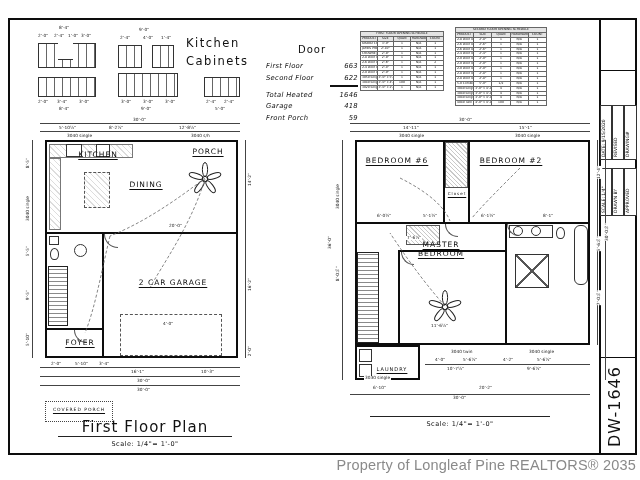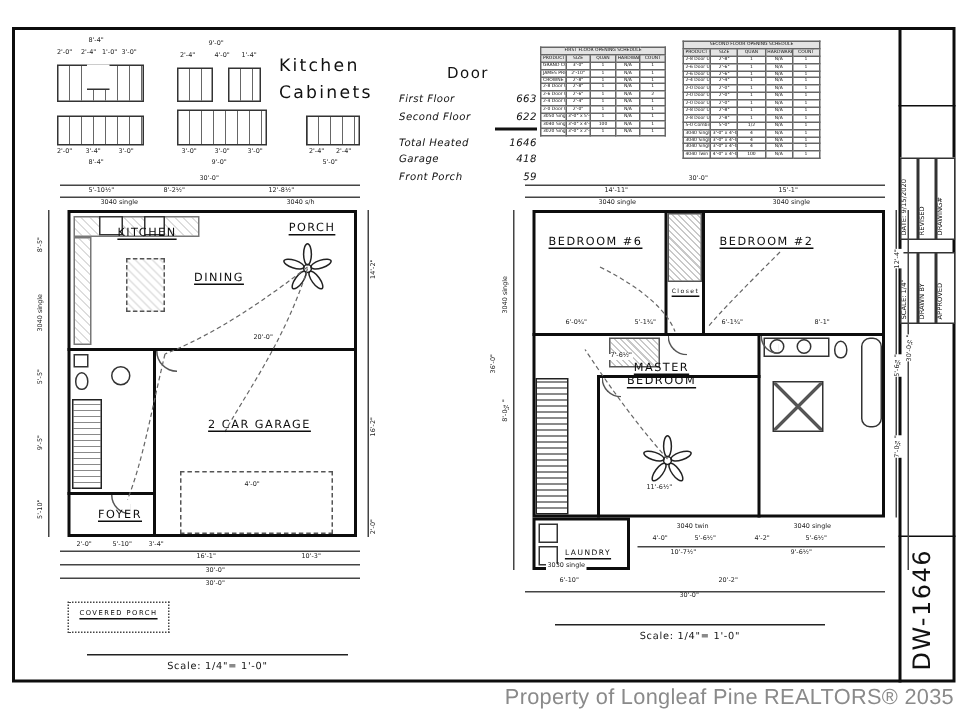--- a/index.html
+++ b/index.html
@@ -382,20 +382,21 @@
     <g fill="none" stroke="#666" stroke-width="0.8" stroke-dasharray="3 2">
       <path d="M165,60 C120,95 90,110 70,118"></path>
       <path d="M165,61 C150,110 120,150 110,170"></path>
       <path d="M70,118 C60,160 55,190 45,215"></path>
     </g>
   </svg>
 
   <div></div>
   <div></div>
 
+  <div class="plan-title" style="left:10px;top:300px;width:190px">First Floor Plan</div>
   <div class="title-rule" style="left:18px;top:318px;width:174px"></div>
   <div class="plan-scale" style="left:10px;top:322px;width:190px">Scale: 1/4"= 1'-0"</div>
 <div class="room" style="left: 28px; top: 32px; width: 60px;">KITCHEN</div>
     <div class="room" style="left: 78px; top: 62px; width: 56px;">DINING</div>
     <div class="room" style="left: 142px; top: 29px; width: 52px;">PORCH</div>
     <div class="room" style="left: 78px; top: 160px; width: 110px;">2 CAR GARAGE</div>
     <div class="room" style="left: 18px; top: 220px; width: 44px;">FOYER</div>
     <div class="room" style="left: 8px; top: 289px; width: 62px; font-size: 4.5px;">COVERED PORCH</div>
     <div class="dim" style="left: 92px; top: 0px;">30'-0"</div>
     <div class="dim" style="left: 18px; top: 8px;">5'-10½"</div>

